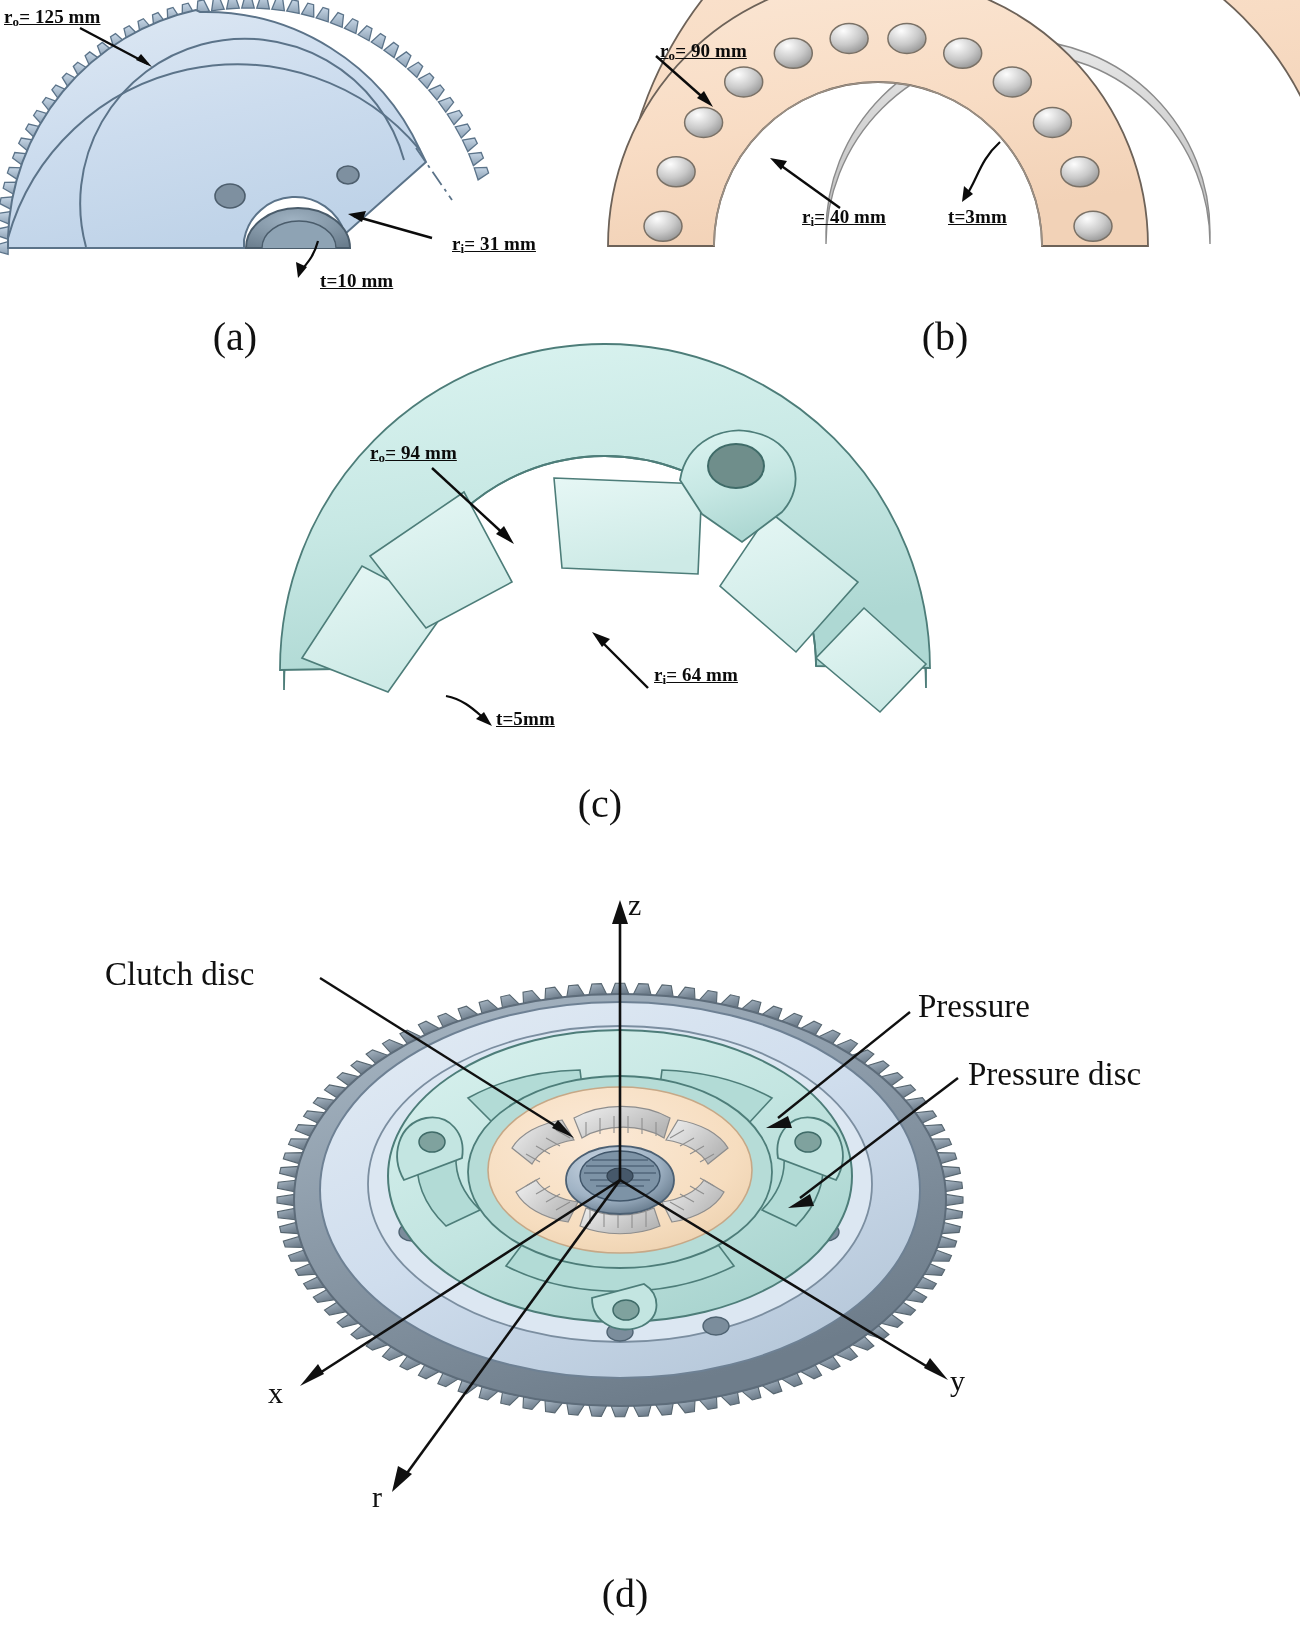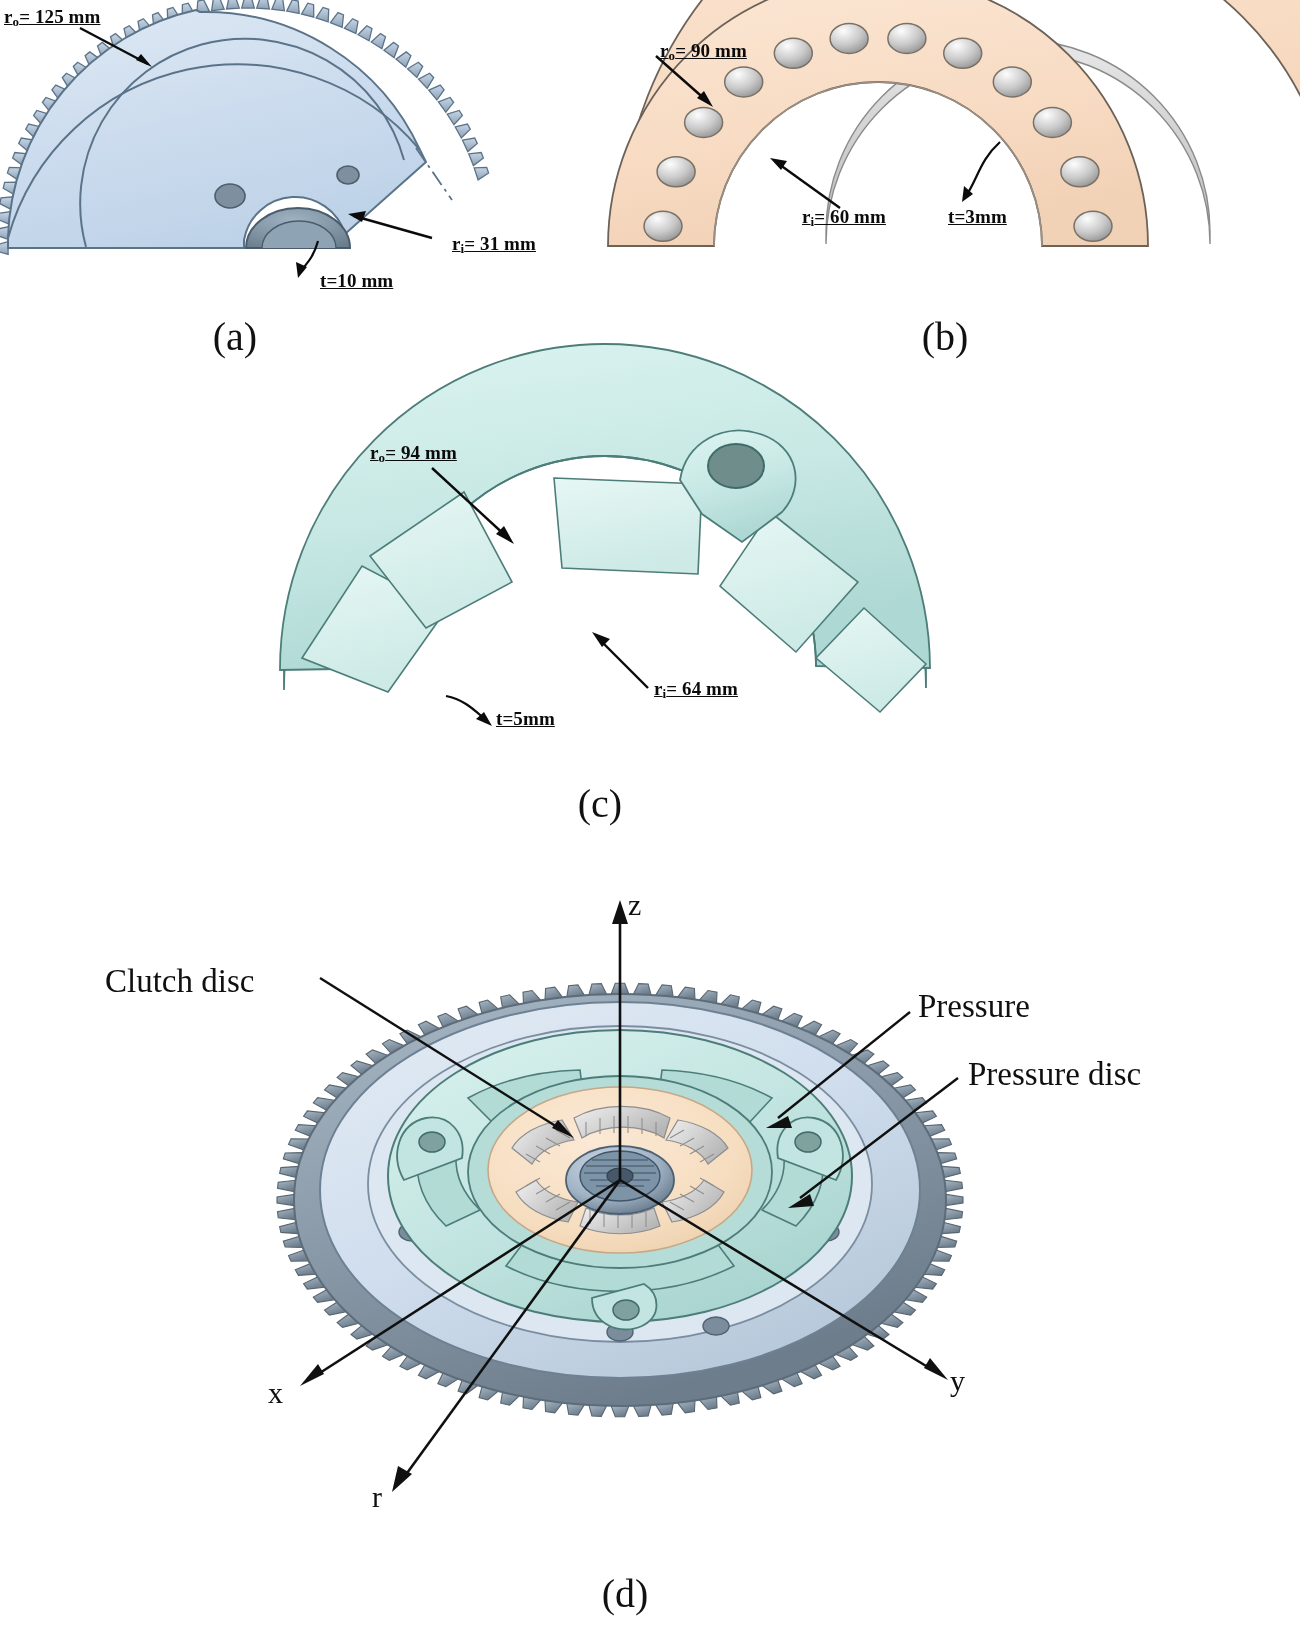--- a/index.html
+++ b/index.html
@@ -253,21 +253,21 @@
       <g>
         <path class="leader" d="M 420 132 C 400 150 398 168 386 186" stroke-width="2.2"></path>
         <polygon points="382,192 384,176 393,184" fill="#0b0b0b"></polygon>
       </g>
     </svg>
 
     <div class="dim-label" style="left:40px; top:30px;margin-left:40px;">
       <span>r</span><sub>o</sub><span>= 90 mm</span>
     </div>
     <div class="dim-label" style="left:222px; top:196px;">
-      <span>r</span><sub>i</sub><span>= 60 mm</span>
+      <span>r</span><sub>i</sub><span>= 40 mm</span>
     </div>
     <div class="dim-label" style="left:368px; top:196px;">t=3mm</div>
   </div>
 
   <div class="caption" style="left:890px; top:313px; width:110px;">(b)</div>
 
   <div class="panel" style="left:250px; top:420px; width:800px; height:340px;">
     <svg width="800" height="340" viewBox="0 0 800 340">
       <defs>
         <linearGradient id="ppGradC" x1="0" y1="0" x2="0.3" y2="1">
@@ -323,21 +323,21 @@
 
       <g>
         <path class="leader" d="M 196 276 C 216 280 226 292 236 300" stroke-width="2.2"></path>
         <polygon points="242,306 226,299 234,292" fill="#0b0b0b"></polygon>
       </g>
     </svg>
 
     <div class="dim-label" style="left:120px; top:22px;">
       <span>r</span><sub>o</sub><span>= 94 mm</span>
     </div>
-    <div class="dim-label" style="left:404px; top:258px;">
+    <div class="dim-label" style="left:404px; top:244px;">
       <span>r</span><sub>i</sub><span>= 64 mm</span>
     </div>
     <div class="dim-label" style="left:246px; top:288px;">t=5mm</div>
   </div>
 
   <div class="caption" style="left:540px; top:780px; width:120px;">(c)</div>
 
   <div class="panel" style="left:150px; top:880px; width:1000px; height:640px;">
     <svg width="1000" height="640" viewBox="0 0 1000 640">
       <defs>
@@ -553,21 +553,21 @@
         <line x1="760" y1="132" x2="628" y2="238"></line>
         <line x1="808" y1="198" x2="650" y2="318"></line>
       </g>
       <g fill="#101010">
         <polygon points="424,258 402,248 408,240"></polygon>
         <polygon points="616,248 638,236 642,248"></polygon>
         <polygon points="638,328 660,314 664,326"></polygon>
       </g>
     </svg>
 
-    <div class="part-label" style="left:-45px; top:76px;margin-top:7px;">Clutch disc</div>
+    <div class="part-label" style="left:-45px; top:76px;">Clutch disc</div>
     <div class="part-label" style="left:768px; top:108px;">Pressure</div>
     <div class="part-label" style="left:818px; top:176px;">Pressure disc</div>
 
     <div class="axis-label" style="left:478px; top:8px;">z</div>
     <div class="axis-label" style="left:118px; top:496px;">x</div>
     <div class="axis-label" style="left:800px; top:484px;">y</div>
     <div class="axis-label" style="left:222px; top:600px;">r</div>
   </div>
 
   <div class="caption" style="left:560px; top:1570px; width:130px;">(d)</div>

